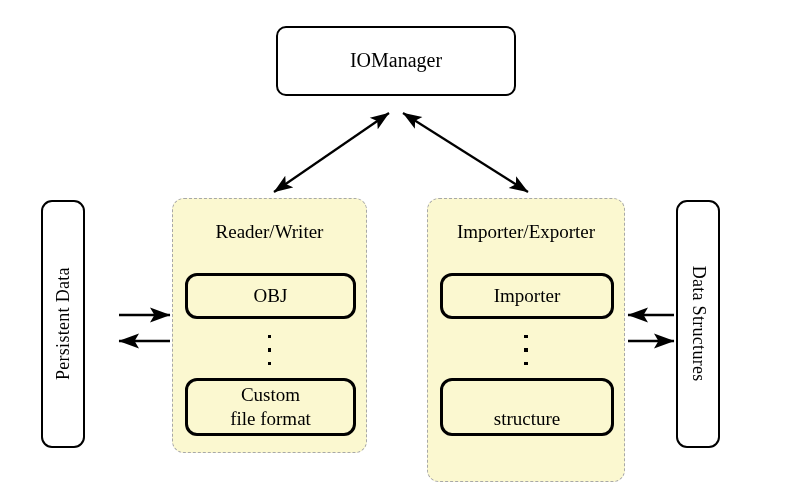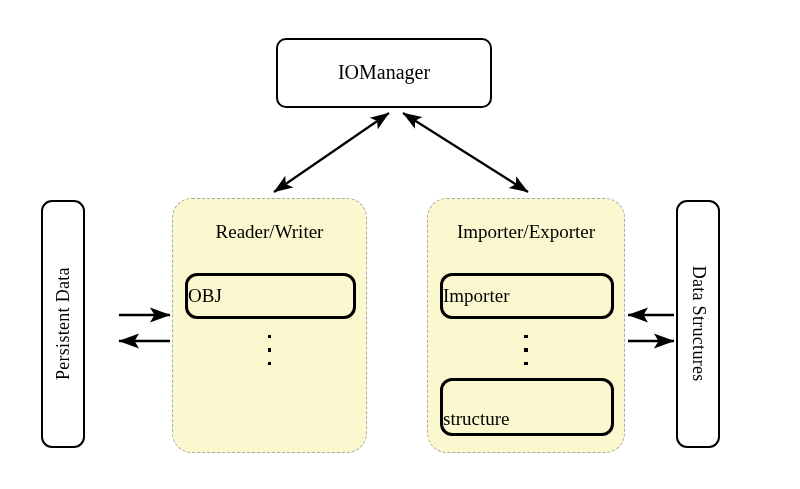--- a/index.html
+++ b/index.html
@@ -27,22 +27,22 @@
     display: flex;
     align-items: center;
     justify-content: center;
     text-align: center;
     line-height: 1.18;
   }
 
   
   #io-manager {
     left: 276px;
-    top: 38px;
-    width: 216px;
+    top: 26px;
+    width: 240px;
     height: 70px;
     font-size: 20px;
   }
 
   
   .vbox {
     width: 44px;
     height: 248px;
     border-width: 2.6px;
     border-radius: 11px;
@@ -56,45 +56,45 @@
   }
   .rot-ccw { transform: rotate(-90deg); }
   .rot-cw  { transform: rotate(90deg); }
 
   
   .panel {
     position: absolute;
     box-sizing: border-box;
     background: #fbf8d0;
     border: 1.6px dashed #a8a8a8;
-    border-radius: 20px;
+    border-radius: 12px;
   }
   #panel-reader-writer      { left: 172px; top: 198px; width: 195px; height: 255px; }
-  #panel-importer-exporter  { left: 427px; top: 198px; width: 198px; height: 255px; }
+  #panel-importer-exporter  { left: 427px; top: 198px; width: 198px; height: 284px; }
 
   .panel-title {
     position: absolute;
     top: 22px;
     left: 0;
     width: 100%;
     text-align: center;
     font-size: 19px;
     white-space: nowrap;
   }
 
   
   .item {
     position: absolute;
     box-sizing: border-box;
     background: #fbf8d0;
     border: 3px solid #000000;
     border-radius: 12px;
     display: flex;
     align-items: center;
-    justify-content: flex-start;
+    justify-content: center;
     text-align: center;
     font-size: 19px;
     line-height: 1.28;
   }
   .item-one  { left: 12px; width: 171px; top: 74px;  height: 46px; }
   .item-two  { left: 12px; width: 171px; top: 179px; height: 58px; }
   #panel-importer-exporter .item-one,
   #panel-importer-exporter .item-two { width: 174px; }
 
   
@@ -174,20 +174,26 @@
     <div class="item item-one">
       <span>OBJ</span>
     </div>
 
     <div class="vdots">
       <i></i>
         <i></i>
         <i></i>
     </div>
 
+    <div class="item item-two">
+      <span>
+        <span>Custom</span><br>
+        <span>file format</span>
+      </span>
+    </div>
   </div>
 
   <div class="panel" id="panel-importer-exporter">
     <div class="panel-title">Importer/Exporter</div>
 
     <div class="item item-one">
       <span>Importer</span>
     </div>
 
     <div class="vdots">

